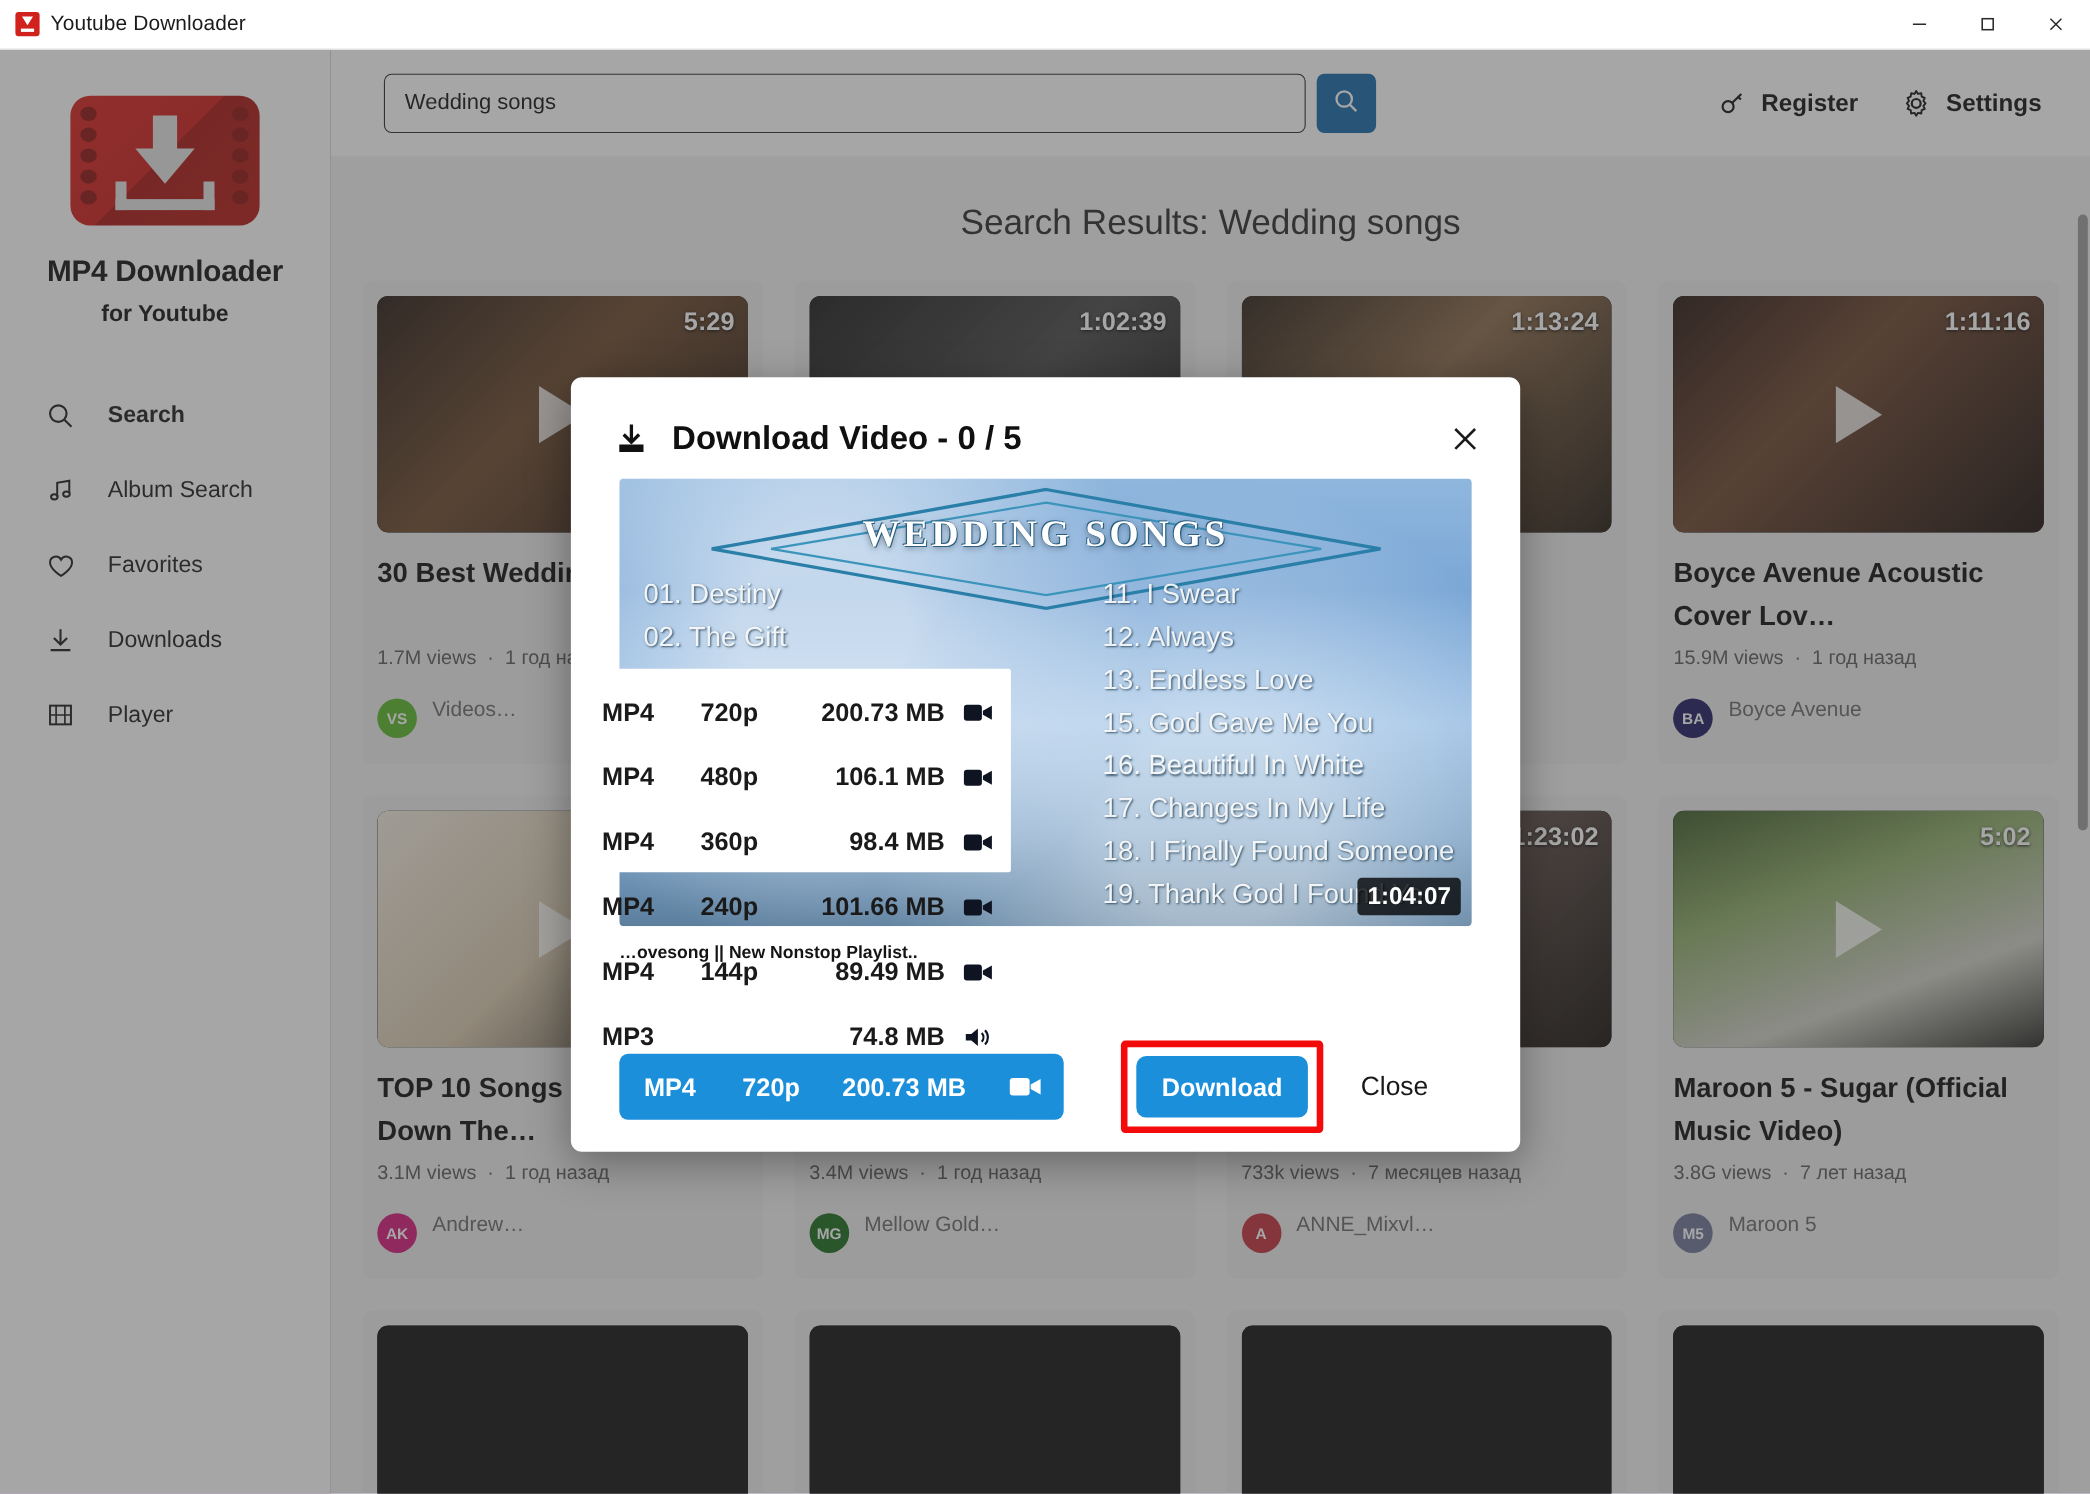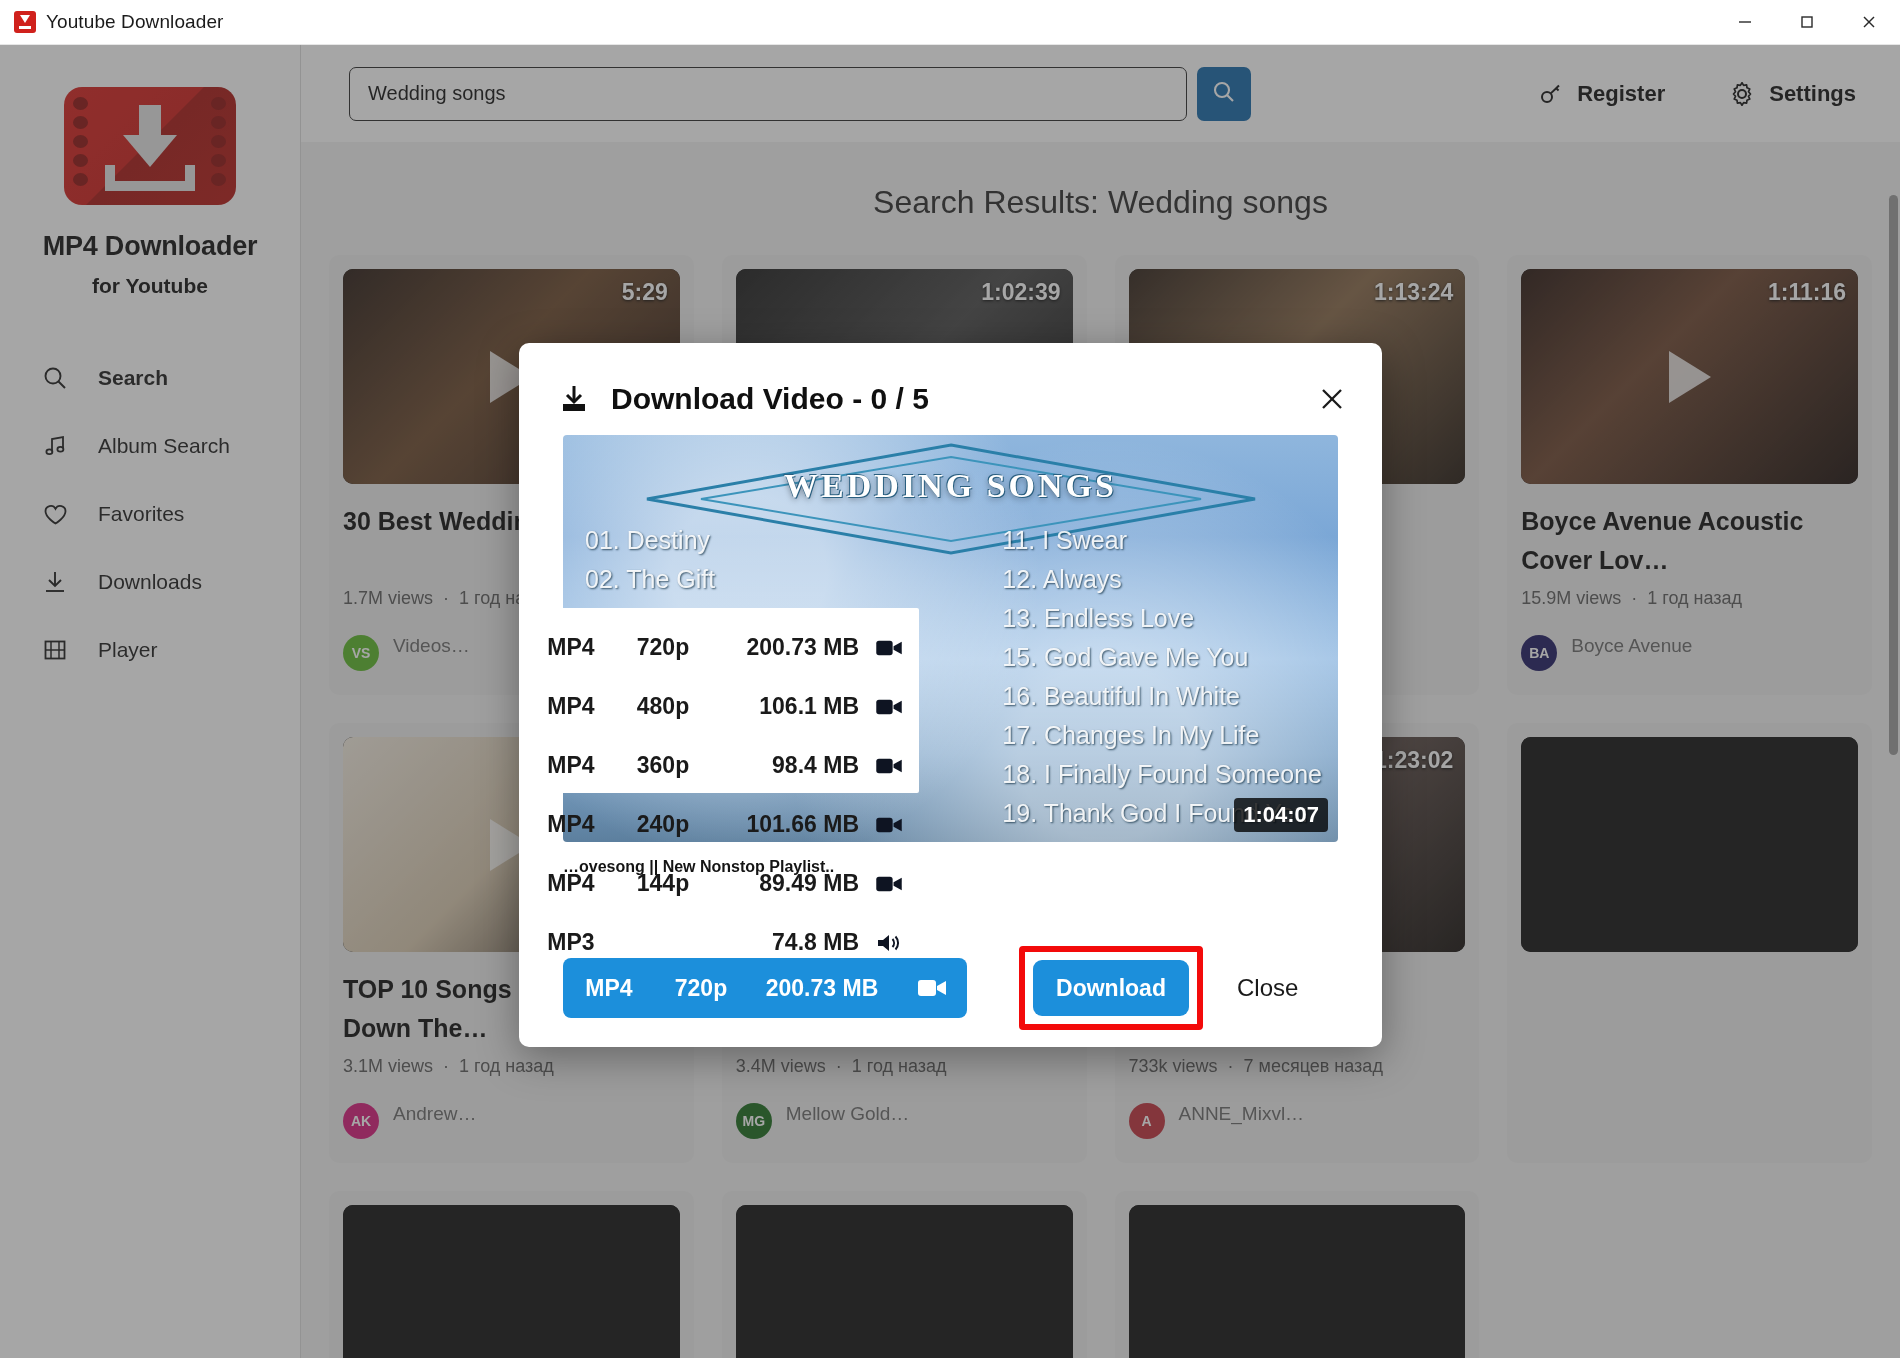--- a/index.html
+++ b/index.html
@@ -127,21 +127,21 @@
   .search-input {
     width: 838px; height: 54px; border: 1px solid #2a2a2a; border-radius: 7px;
     background: transparent; padding: 0 18px; font-size: 20px; color: #111;
     font-family: "Liberation Sans", sans-serif;
   }
   .search-btn {
     margin-left: 10px; width: 54px; height: 54px; border-radius: 7px;
     background: #1668a8; border: none; display: flex; align-items: center;
     justify-content: center; cursor: pointer; color: #fff;
   }
-  .top-actions { margin-left: auto; display: flex; align-items: center; gap: 64px; }
+  .top-actions { margin-left: auto; display: flex; align-items: center; gap: 40px; }
   .top-action {
     display: flex; align-items: center; gap: 14px; font-size: 22px;
     font-weight: bold; color: #111; cursor: pointer;
   }
   .top-action .ticon { display: flex; align-items: center; color: #111; }
 
   .results {
     position: absolute; top: 97px; left: 0; right: 0; bottom: 0;
     background: #f3f3f3; padding: 0 18px; overflow: hidden;
   }
@@ -513,20 +513,33 @@
                 </div>
                 <div class="card-title">WEDDING SONGS || Romantic English…</div>
                 <div class="card-meta">733k views&nbsp;&nbsp;·&nbsp;&nbsp;7 месяцев назад</div>
                 <div class="card-channel">
                   <div class="avatar" style="background:#c0303c">A</div>
                   <div class="channel-name">ANNE_Mixvl…</div>
                 </div>
               </div>
               <div class="card">
                 <div class="thumb">
+                  <div class="imgfill" style="background:linear-gradient(160deg,#3f5d2a 0%,#8fae6b 35%,#cfcfc6 70%,#2b2b28 100%)"></div>
+                  <div class="badge">5:02</div>
+                  <div class="play"></div>
+                </div>
+                <div class="card-title">Maroon 5 - Sugar (Official Music Video)</div>
+                <div class="card-meta">3.8G views&nbsp;&nbsp;·&nbsp;&nbsp;7 лет назад</div>
+                <div class="card-channel">
+                  <div class="avatar" style="background:#6d7596">M5</div>
+                  <div class="channel-name">Maroon 5</div>
+                </div>
+              </div>
+              <div class="card">
+                <div class="thumb">
                   <div class="imgfill" style="background:#111"></div>
                 </div>
               </div>
               <div class="card">
                 <div class="thumb">
                   <div class="imgfill" style="background:#111"></div>
                 </div>
               </div>
               <div class="card">
                 <div class="thumb">

